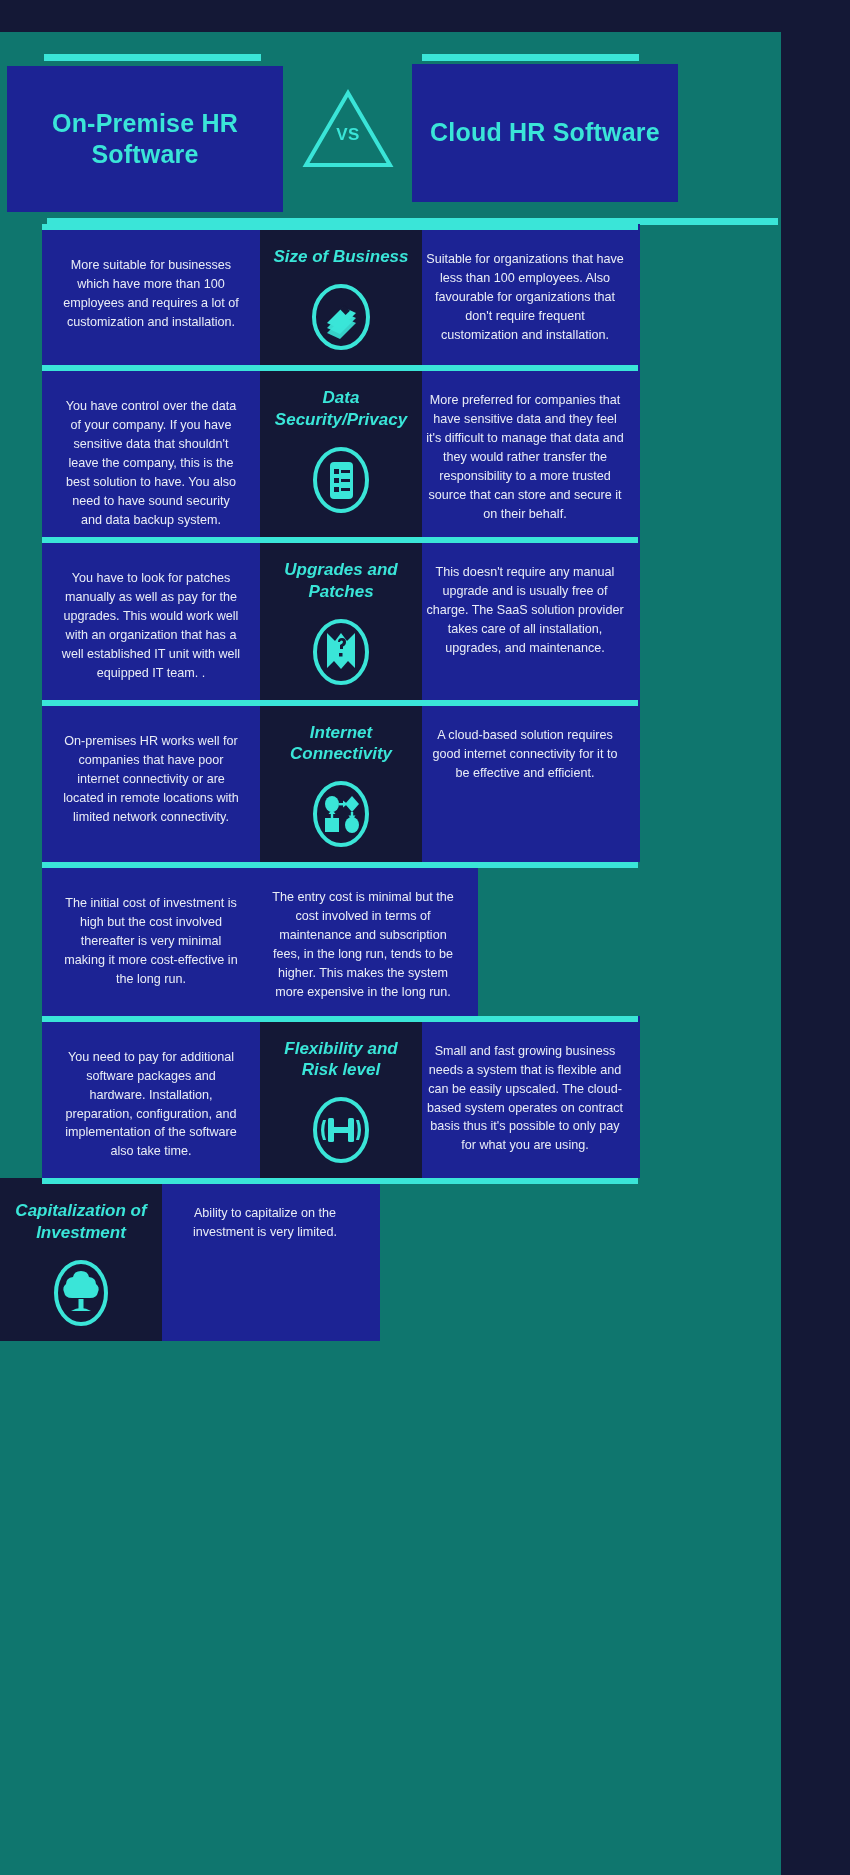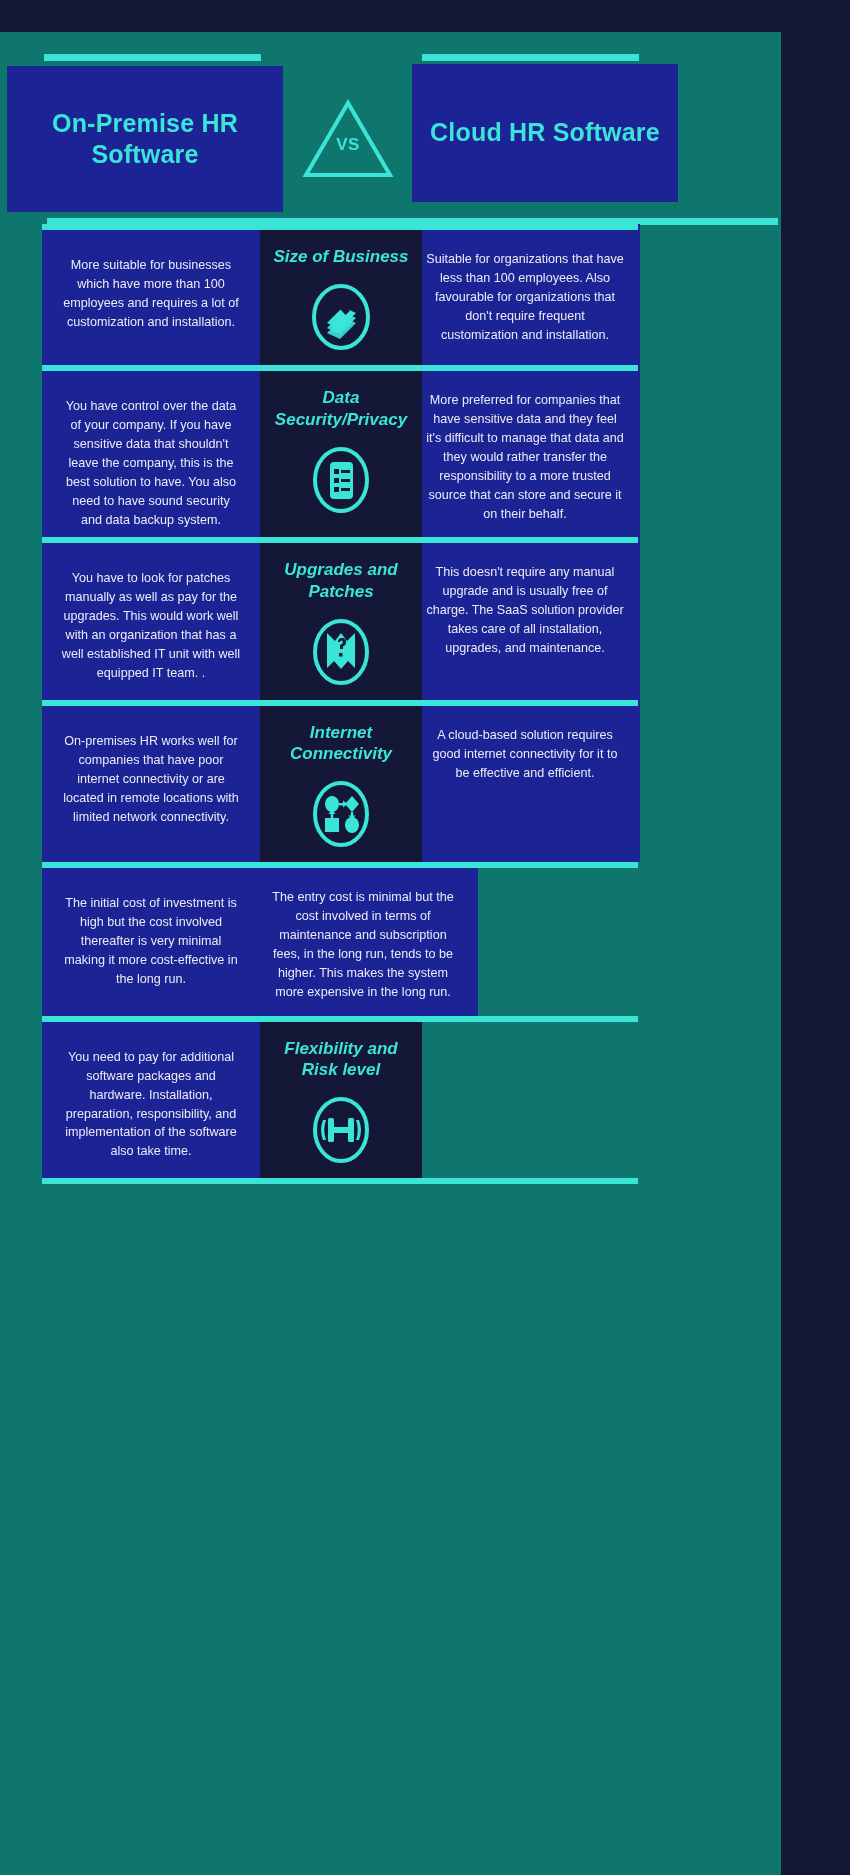--- a/index.html
+++ b/index.html
@@ -44,21 +44,21 @@
   .hdr-title {
     color:#3ae5d8;
     font-size:25px;
     font-weight:bold;
     line-height:1.25;
     letter-spacing:.2px;
   }
 
   .vs-wrap {
     position:absolute;
-    left:300px; top:65px;
+    left:300px; top:55px;
     width:96px; height:84px;
   }
   .vs-wrap svg { display:block; }
   .vs-label {
     position:absolute;
     left:0; top:38px;
     width:96px;
     text-align:center;
     color:#3ae5d8;
     font-size:17px;
@@ -256,36 +256,55 @@
     <div class="col col-left">
       <div class="cell-text">The initial cost of investment is high but the cost involved thereafter  is very minimal making it more cost-effective in the long run.</div>
     </div>
     <div class="col col-right">
       <div class="cell-text">The entry cost is minimal but the cost involved in terms of maintenance  and subscription fees, in the long run, tends to be higher. This makes  the system more expensive in the long run.</div>
     </div>
       </div>
       <div class="row">
     <div class="row-rule"></div>
     <div class="col col-left">
-      <div class="cell-text">You need to pay for additional software packages and hardware. Installation, preparation, responsibility, and implementation of the software also take time.</div>
+      <div class="cell-text">You need to pay for additional software packages and hardware. Installation, preparation, configuration, and implementation of the software also take time.</div>
     </div>
     <div class="col col-mid">
       <div class="feature-title">Flexibility and Risk level</div>
       <div class="feature-icon">
         <svg width="68" height="68" viewBox="0 0 68 68" aria-hidden="true">
     <ellipse cx="34" cy="34" rx="26" ry="31" fill="none" stroke="#3ae5d8" stroke-width="4"></ellipse>
     <g fill="#3ae5d8">
       <path d="M16 24 q-4 10 0 20 l3 0 q-3.5-10 0-20 z"></path>
       <rect x="21" y="22" width="6" height="24" rx="1.5"></rect>
       <rect x="27" y="31" width="14" height="6"></rect>
       <rect x="41" y="22" width="6" height="24" rx="1.5"></rect>
       <path d="M52 24 q4 10 0 20 l-3 0 q3.5-10 0-20 z"></path>
     </g>
             </svg>
       </div>
     </div>
-      </div>
-      <div class="row">
-    <div class="row-rule"></div>
+    <div class="col col-right">
+      <div class="cell-text">Small and fast growing business needs a system that is flexible and can  be easily upscaled. The cloud-based system operates on contract basis  thus it's possible to only pay for what you are using.</div>
+    </div>
+      </div>
+      <div class="row">
+    <div class="row-rule"></div>
+    <div class="col col-mid">
+      <div class="feature-title">Capitalization of Investment</div>
+      <div class="feature-icon">
+        <svg width="68" height="68" viewBox="0 0 68 68" aria-hidden="true">
+    <ellipse cx="34" cy="34" rx="25" ry="31" fill="none" stroke="#3ae5d8" stroke-width="4"></ellipse>
+    <g fill="#3ae5d8">
+      <path d="M34 12 q7 0 8 6 q7 1 7 7 q4 3 2 8 q-1 6-8 6 h-18 q-7 0-8-6 q-2-5 2-8 q0-6 7-7 q1-6 8-6 z"></path>
+      <rect x="31.5" y="40" width="5" height="12"></rect>
+      <path d="M24 52 q10-6 20 0 z"></path>
+    </g>
+            </svg>
+      </div>
+    </div>
+    <div class="col col-right">
+      <div class="cell-text">Ability to capitalize on the investment is very limited.</div>
+    </div>
       </div>
     </div>
 
 </div>
 
 </body></html>

